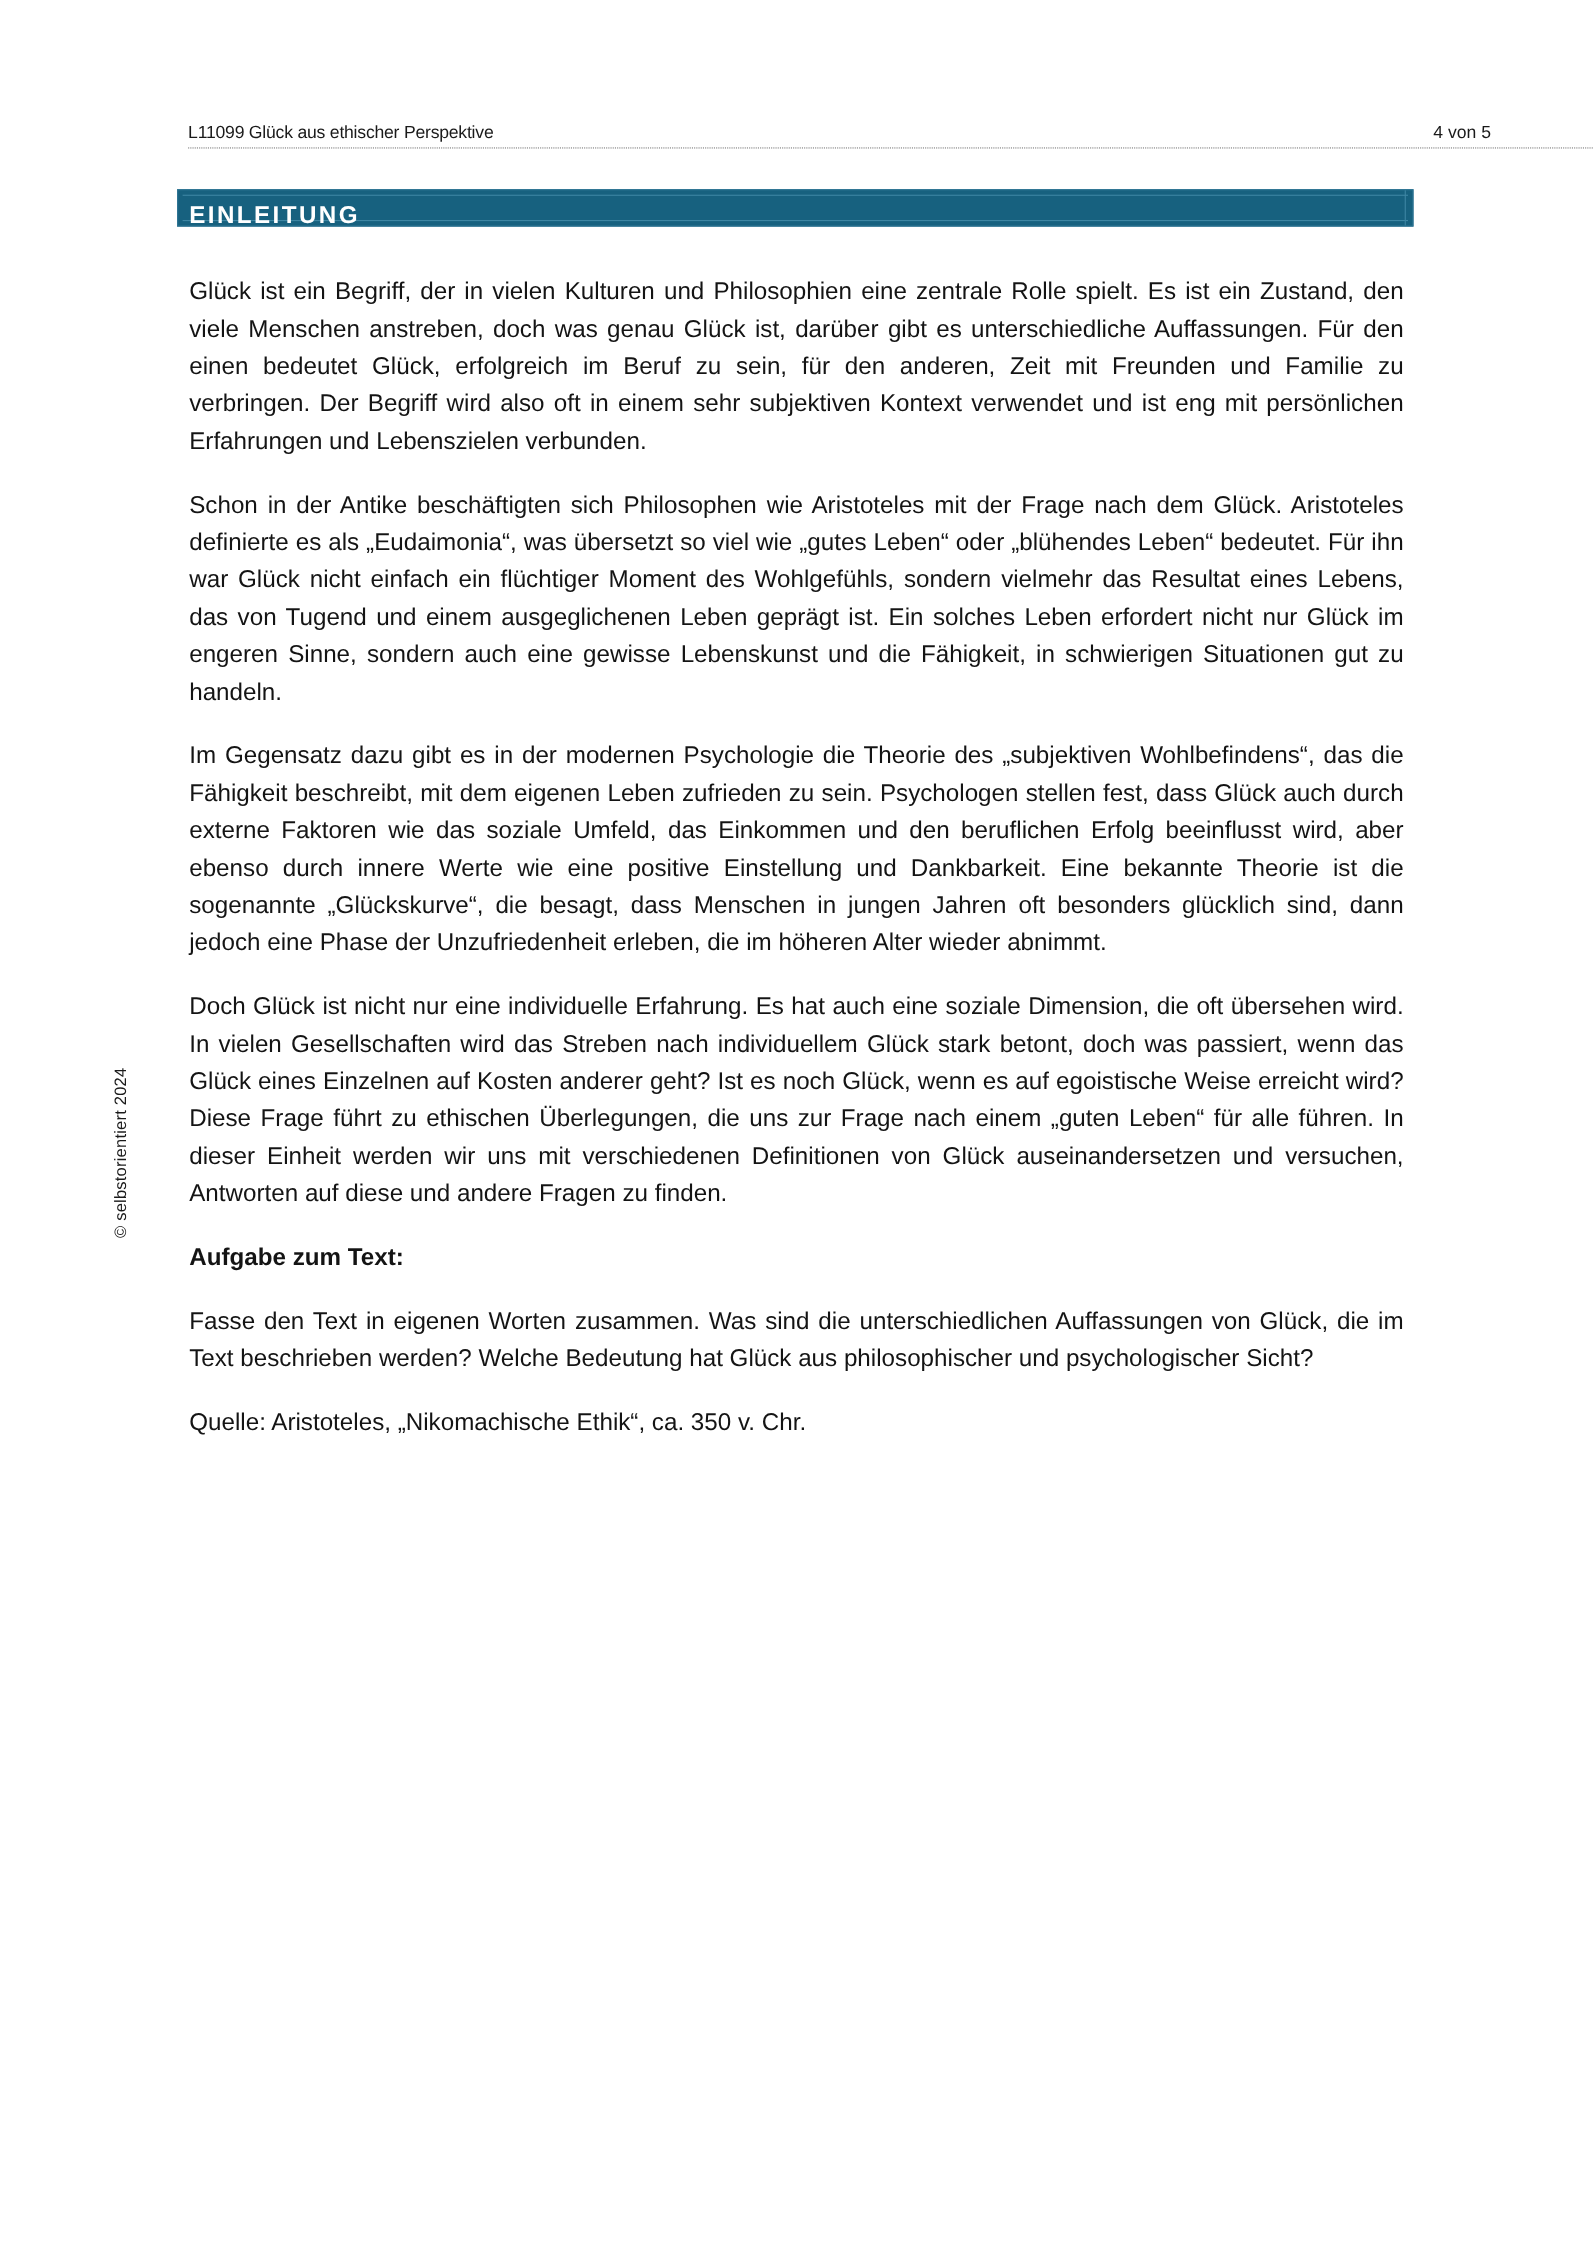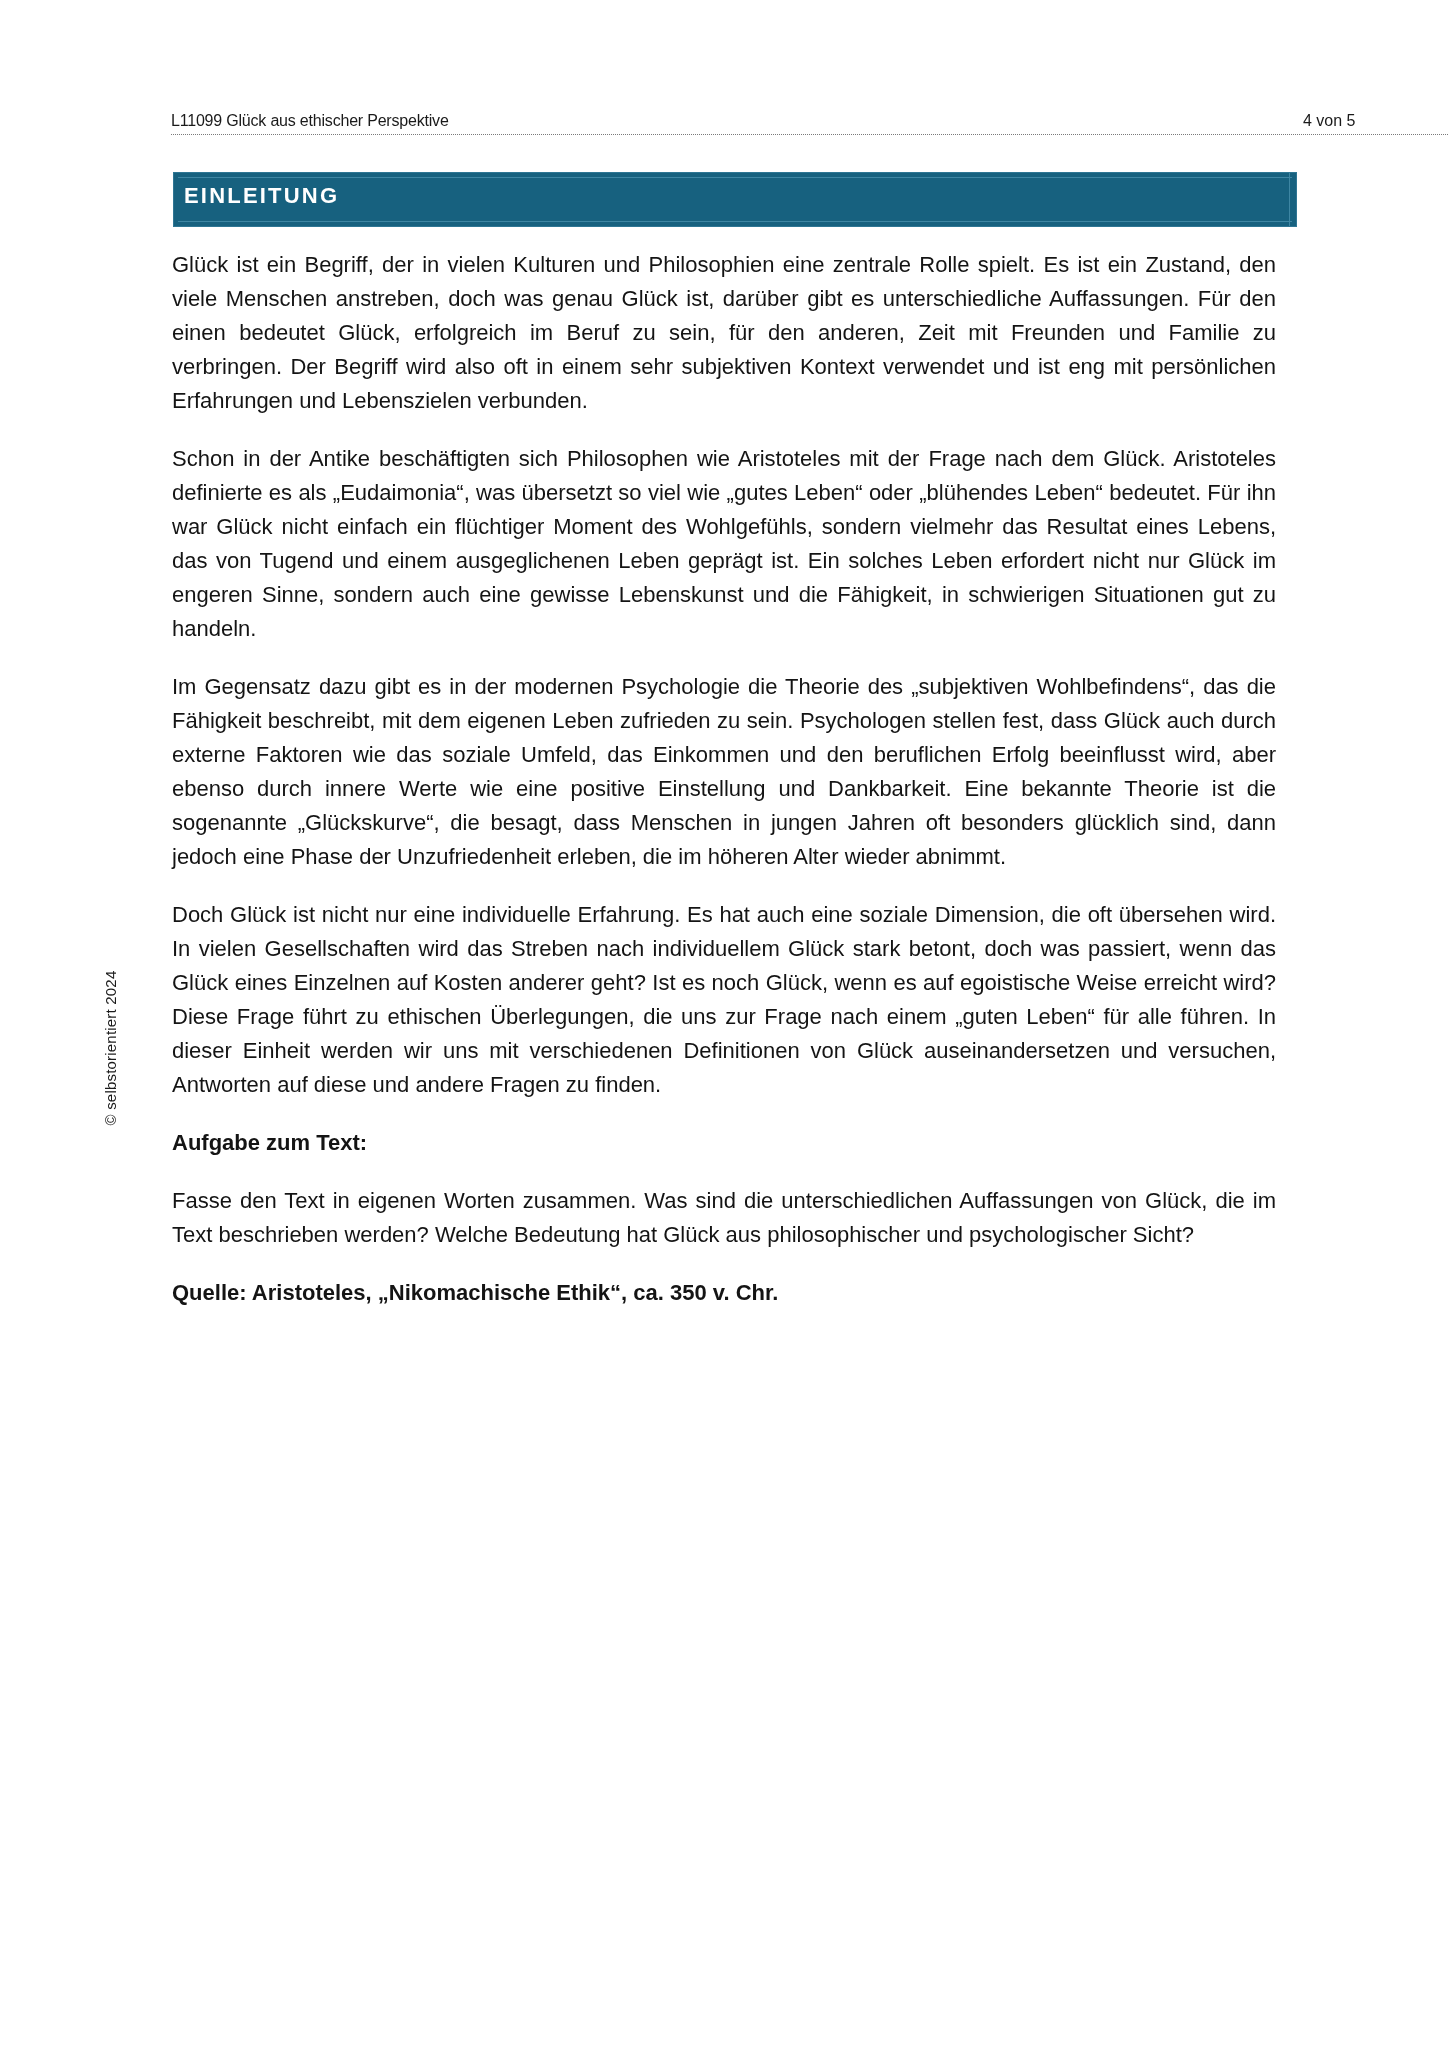--- a/index.html
+++ b/index.html
@@ -32,24 +32,24 @@
       top: 2px;
       letter-spacing: -0.2px;
     }
     .page-header .page-number {
       position: absolute;
       left: 1132px;
       top: 2px;
     }
     .section-banner {
       position: absolute;
-      left: 173px;
+      left: 161px;
       top: 172px;
       width: 1124px;
-      height: 55px;
+      height: 34px;
       background: #17617f;
       box-sizing: border-box;
       border: 1px solid #2f7694;
     }
     .section-banner::before {
       content: "";
       position: absolute;
       left: 4px;
       right: 4px;
       top: 4px;
@@ -88,21 +88,20 @@
       margin: 0 0 24px 0;
       text-align: justify;
       text-align-last: left;
     }
     .content p.task-heading {
       font-weight: bold;
       margin-bottom: 24px;
     }
     .content p.source {
       text-align: left;
-      font-weight: bold;
     }
     .side-copyright {
       position: absolute;
       left: 110px;
       top: 1048px;
       transform: translate(-50%, -50%) rotate(-90deg);
       white-space: nowrap;
       font-family: "Liberation Sans", sans-serif;
       font-size: 15px;
       color: #1a1a1a;

